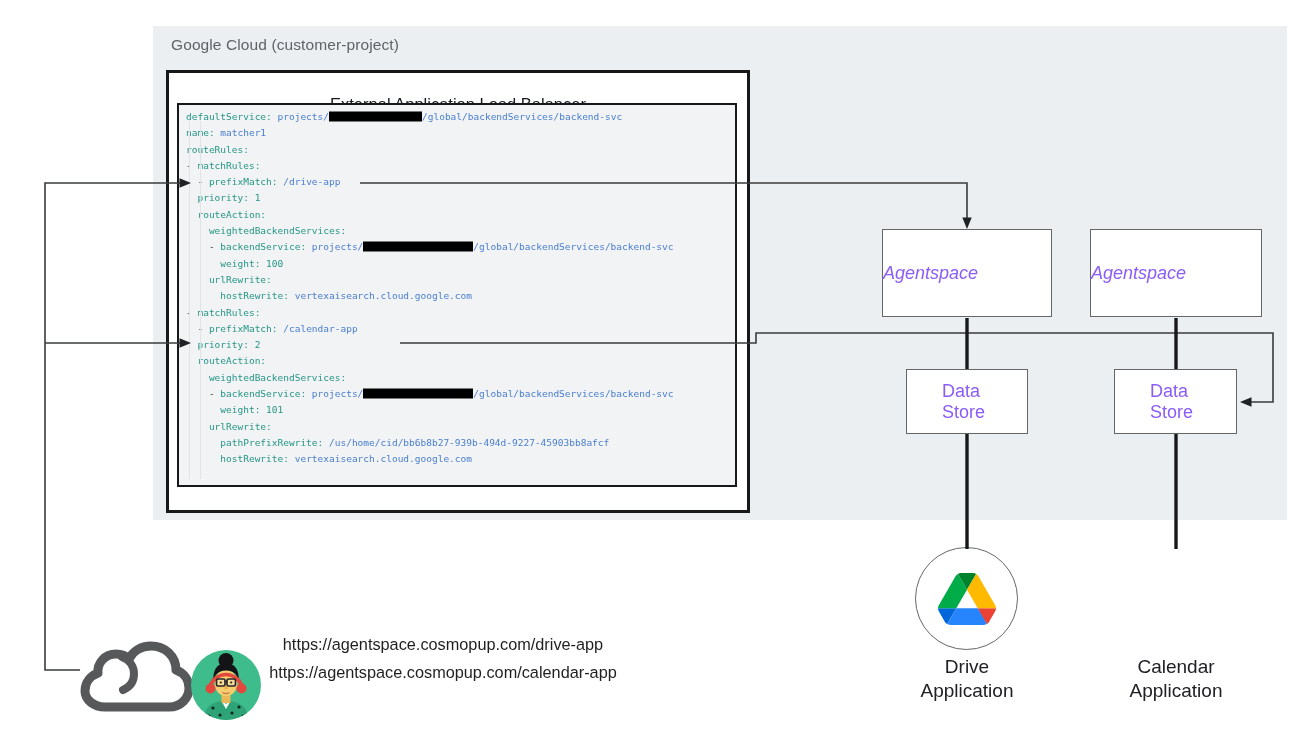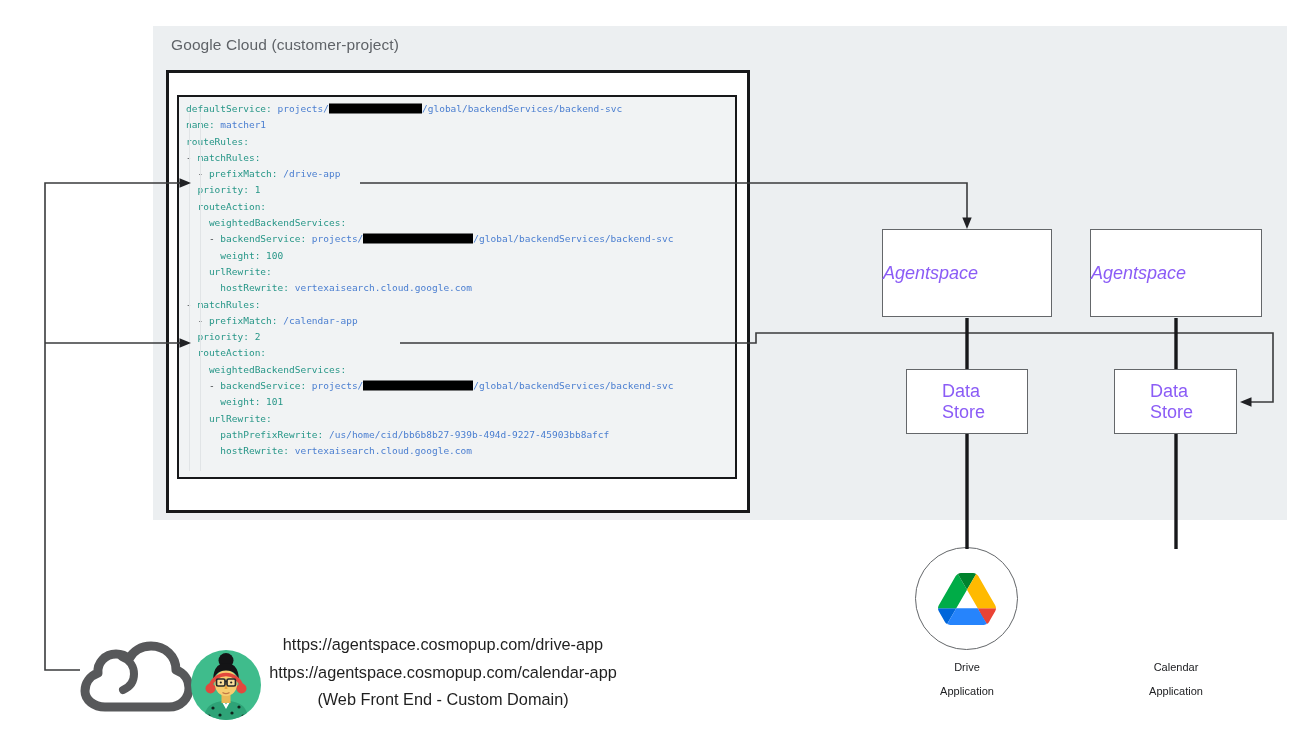--- a/index.html
+++ b/index.html
@@ -6,38 +6,38 @@
   html,body { background:#fff; }
   body { font-family:"Liberation Sans", sans-serif; color:#202124; }
   #stage { position:relative; width:1292px; height:733px; background:#fff; overflow:hidden; }
 
   .gcp-panel { position:absolute; left:153px; top:26px; width:1134px; height:494px; background:#eceff1; }
   .gcp-label { position:absolute; left:171px; top:36px; font-size:15.5px; color:#5f6368; letter-spacing:.1px; }
 
   .lb-box { position:absolute; left:166px; top:70px; width:584px; height:443px; background:#fff; border:3px solid #17181a; }
   .lb-title { text-align:center; padding-top:22px; font-size:16.5px; color:#17181a; }
 
-  .cfg-box { position:absolute; left:177px; top:95px; width:560px; height:384px; background:#f1f3f4; border:2px solid #17181a; padding:4px 0 0 7px; overflow:hidden; }
+  .cfg-box { position:absolute; left:177px; top:103px; width:560px; height:384px; background:#f1f3f4; border:2px solid #17181a; padding:4px 0 0 7px; overflow:hidden; }
   .cfg-code { font-family:"DejaVu Sans Mono", monospace; font-size:9.5px; }
   .cl { height:16.3px; line-height:16.3px; white-space:pre; }
   .cl .k { color:#269687; }
   .cl .v { color:#4a7ed0; }
   .cl .n { color:#269687; }
   .cl .p { color:#3c4043; }
   .redact { display:inline-block; height:10px; background:#000; transform:translateY(1.5px); }
   .guide { position:absolute; top:16px; bottom:6px; width:1px; background:#e1e4e6; }
 
   .conn-svg { position:absolute; left:0; top:0; width:1292px; height:733px; z-index:6; pointer-events:none; }
 
   .node-box { position:absolute; background:#fff; border:1.5px solid #64676a; display:flex; align-items:center; z-index:4; color:#8b5cf6; }
   .agentspace { font-size:18px; font-style:italic; }
   .datastore  { font-size:18px;padding-left:35px; }
 
   .app-circle { position:absolute; width:103px; height:103px; border-radius:50%; background:#fff; border:1.5px solid #64676a; display:flex; align-items:center; justify-content:center; z-index:4; }
-  .app-label { position:absolute; text-align:center; font-size:11px; line-height:24px; color:#202124; }
+  .app-label { position:absolute; text-align:center; font-size:19px; line-height:24px; color:#202124; }
 
   .url-block { position:absolute; left:238px; top:631px; width:410px; text-align:center; font-size:16.3px; line-height:27.5px; color:#1f1f1f; }
 
   .cloud-wrap { position:absolute; left:78px; top:628px; width:118px; height:86px; z-index:3; }
   .avatar-wrap { position:absolute; left:191px; top:650px; width:70px; height:70px; z-index:5; }
 </style>
 </head>
 <body>
 
 <div id="stage">
@@ -148,21 +148,20 @@
         <circle cx="40.2" cy="32.5" r="1.1" fill="#222222"></circle>
         <path d="M35,34.5 l-1.6,4.5 h3.2 Z" fill="#e8a33d"></path>
         <path d="M31.5,42.5 q3.5,2.2 7,0" fill="none" stroke="#c27a45" stroke-width="1.3"></path>
       </g>
     </svg>
   </div>
 
   <div class="url-block">
     <div>https://agentspace.cosmopup.com/drive-app</div>
     <div>https://agentspace.cosmopup.com/calendar-app</div>
-    <div>(Web Front End - Custom Domain)</div>
   </div>
 
   <svg class="conn-svg">
     <g stroke="#3a3b3d" stroke-width="1.6" fill="none">
       <path d="M189,183 H45 V670 H80"></path>
       <path d="M45,343 H189"></path>
       <path d="M360,183 H967 V226"></path>
       <path d="M400,343 H756 V333 H1273 V402 H1243"></path>
     </g>
     <g fill="#202124" stroke="none">

